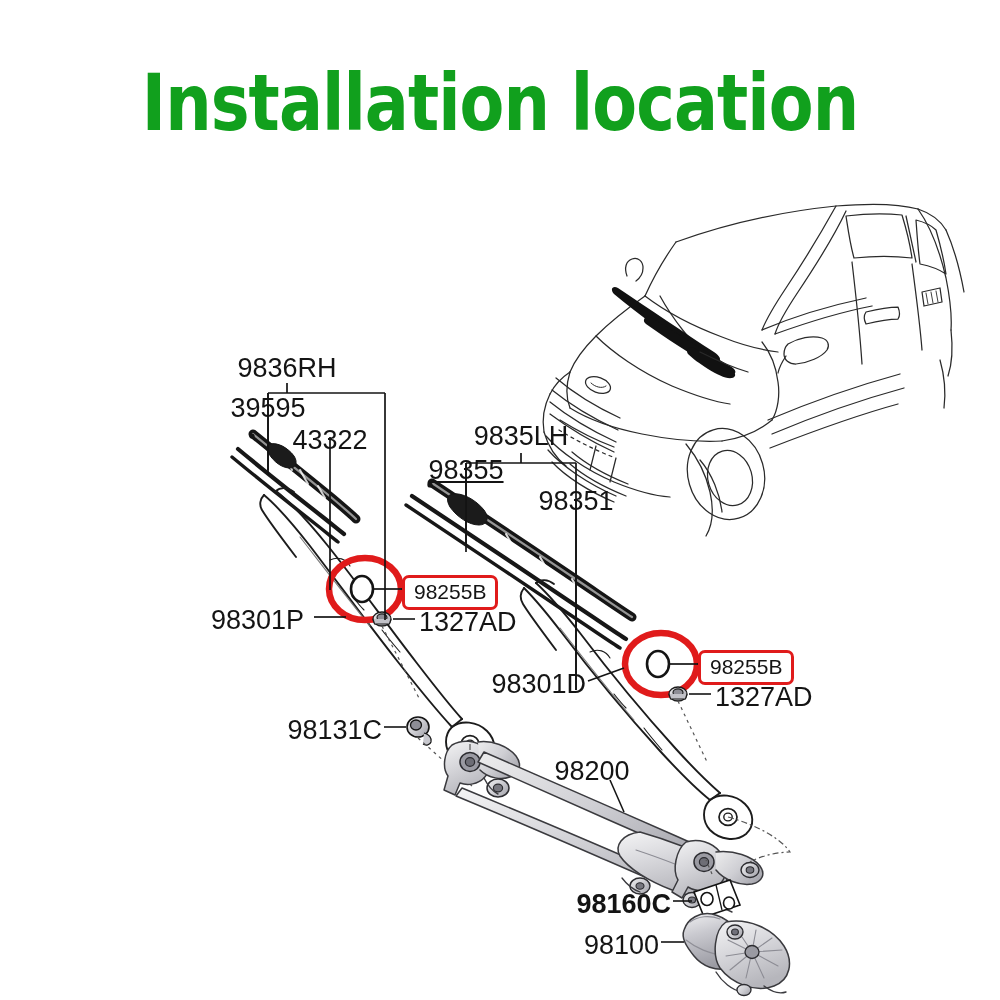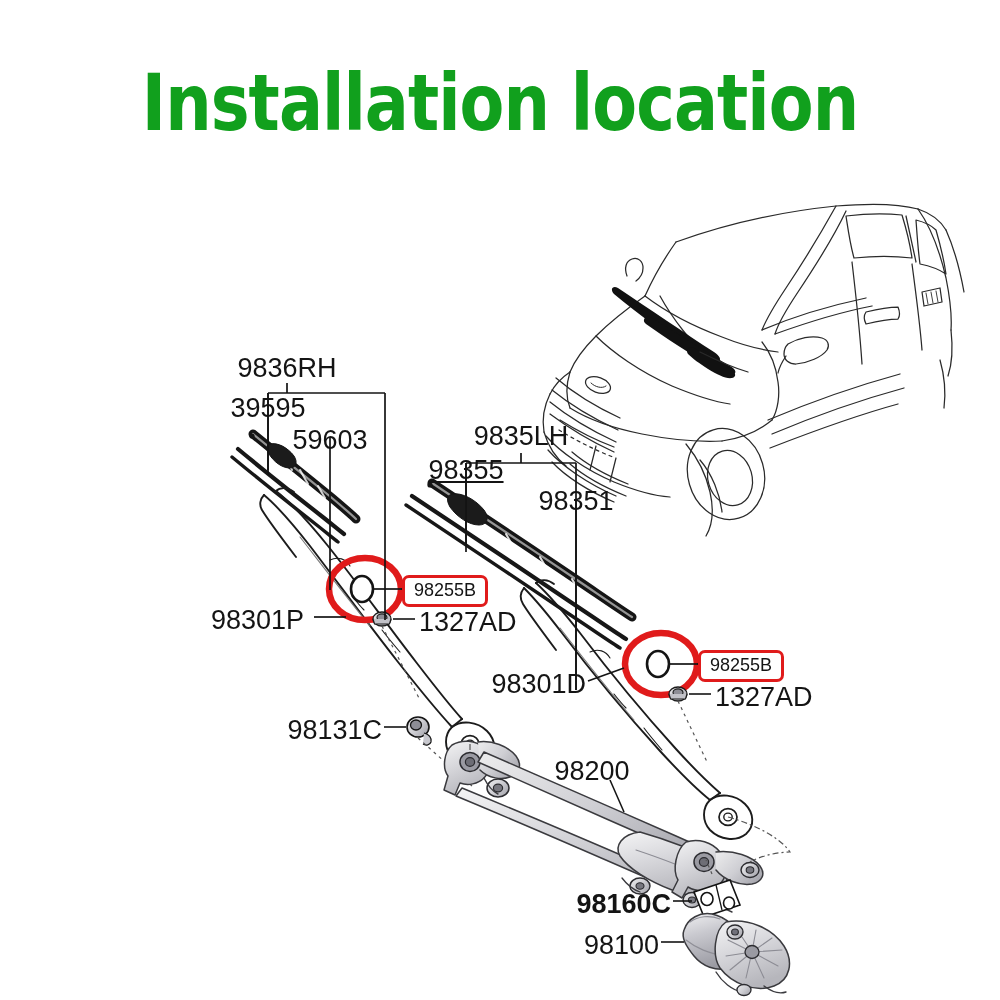--- a/index.html
+++ b/index.html
@@ -41,21 +41,21 @@
   .lbl.rgt{transform:translateX(-100%);}
 
   
   .redbox{
     position:absolute;
     border:3px solid #e01b1b;
     border-radius:7px;
     background:#ffffff;
     padding:2px 9px 3px 9px;
     font-family:"Liberation Sans","DejaVu Sans",sans-serif;
-    font-size:18px;
+    font-size:21px;
     color:#141414;
     white-space:nowrap;
     user-select:none;
   }
 </style>
 </head>
 <body>
 
 <div id="page">
 
@@ -399,21 +399,21 @@
     <line x1="314" y1="617" x2="346" y2="617" stroke="#141414" stroke-width="1.7"></line>
 
     <line x1="588" y1="681" x2="624" y2="668" stroke="#141414" stroke-width="1.7"></line>
   </svg>
   </div>
 
   <div class="lbl ctr" style="left:287px;top:353px;">9836RH</div>
 
   <div class="lbl ctr" style="left:268px;top:393px;">39595</div>
 
-  <div class="lbl ctr" style="left:330px;top:425px;">59603</div>
+  <div class="lbl ctr" style="left:330px;top:425px;">43322</div>
 
   <div class="lbl ctr" style="left:521px;top:421px;">9835LH</div>
 
   <div class="lbl ctr" style="left:466px;top:455px;text-decoration:underline;">98355</div>
 
   <div class="lbl ctr" style="left:576px;top:486px;">98351</div>
 
   <div class="lbl rgt" style="left:304px;top:605px;">98301P</div>
 
   <div class="lbl rgt" style="left:586px;top:669px;">98301D</div>

